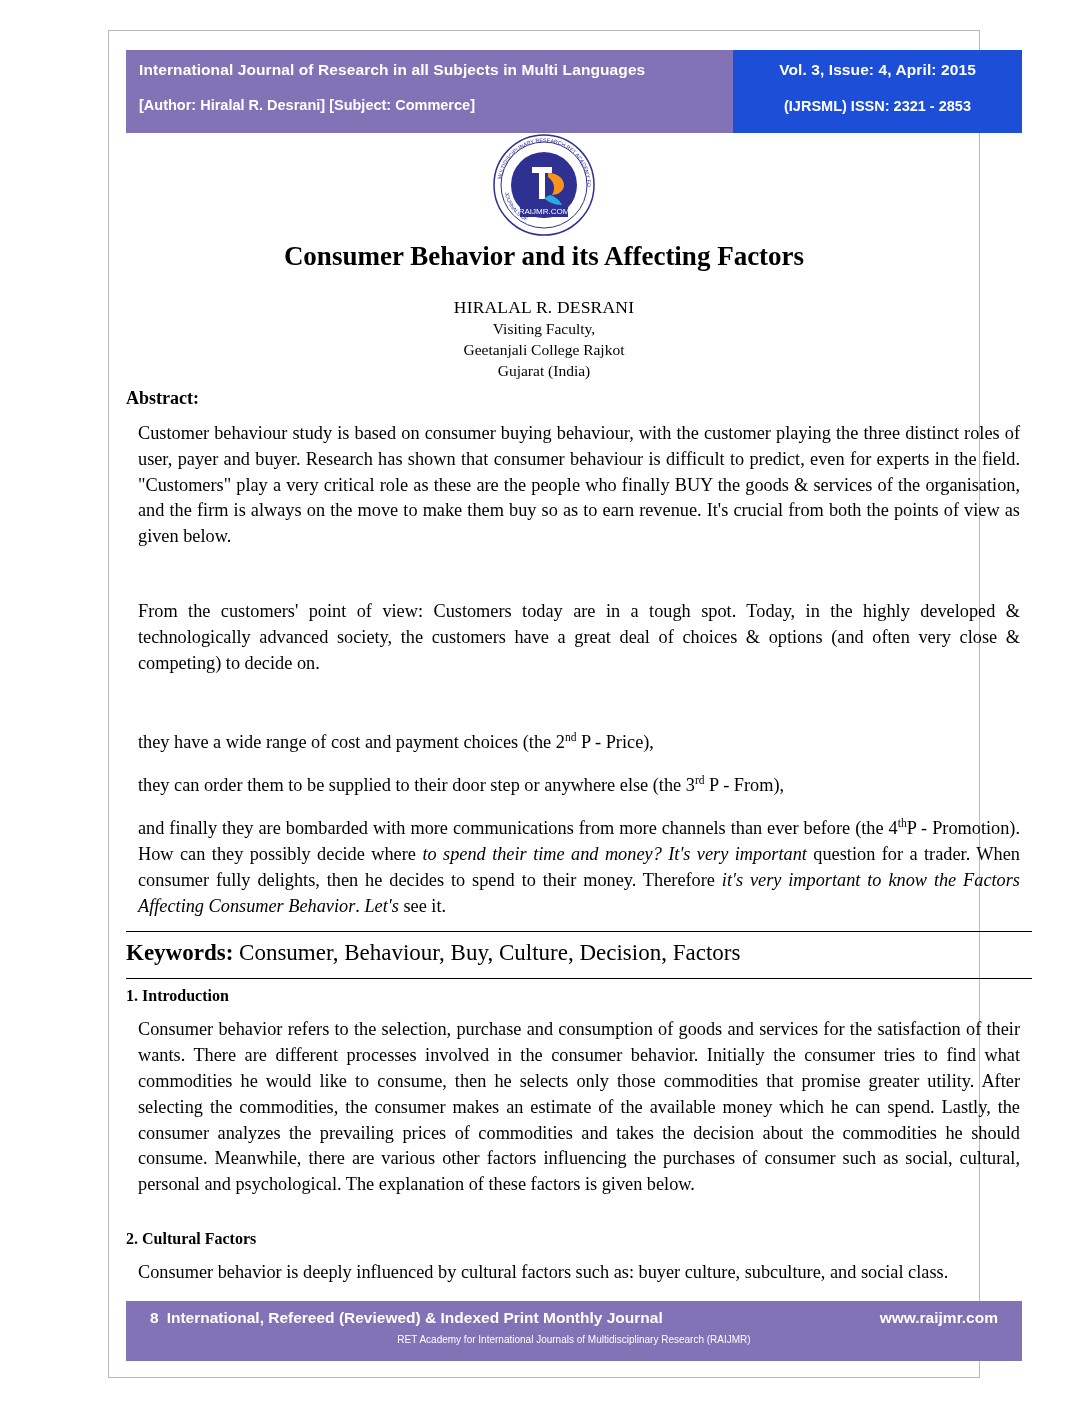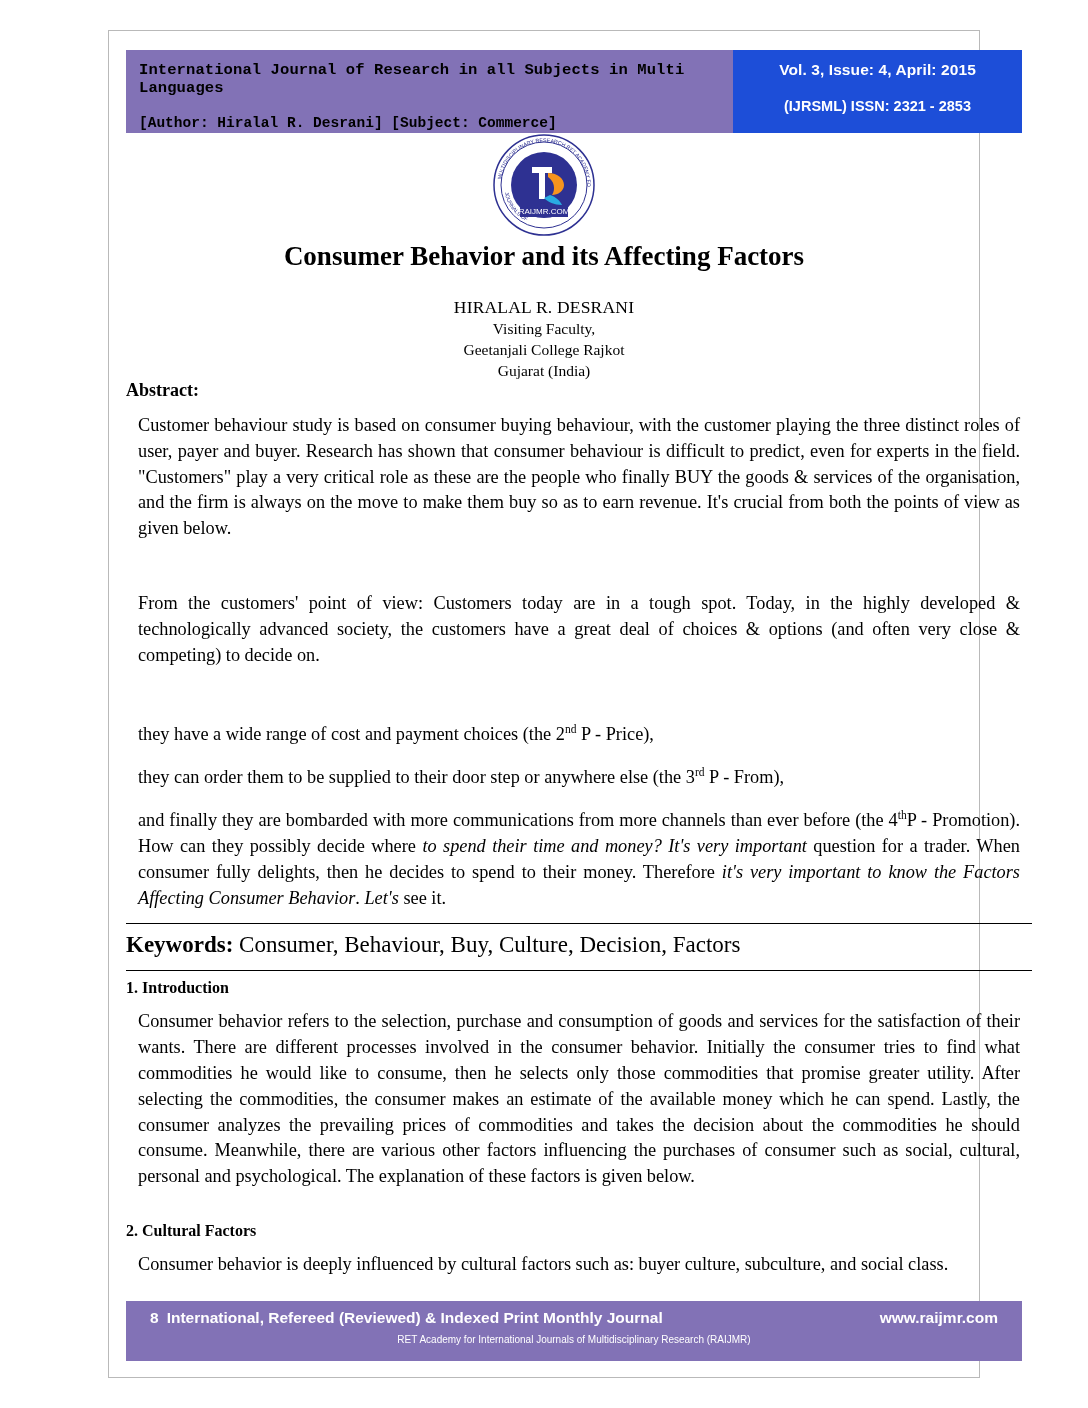--- a/index.html
+++ b/index.html
@@ -37,24 +37,24 @@
     position: absolute;
     left: 126px;
     top: 50px;
     width: 896px;
     height: 83px;
     display: flex;
   }
   .header-left {
     width: 607px;
     background: #8272b6;
-    color: #000000;
+    color: #ffffff;
     padding: 11px 0 0 13px;
     box-sizing: border-box;
-    font-family: Liberation Mono, monospace;
+    font-family: Liberation Sans, sans-serif;
   }
   .header-right {
     width: 289px;
     background: #1d4ed8;
     color: #ffffff;
     padding: 11px 0 0 0;
     box-sizing: border-box;
     font-family: "Liberation Sans", sans-serif;
     text-align: center;
   }
@@ -105,21 +105,21 @@
     text-align: center;
     line-height: 21px;
   }
   .author-name { font-size: 17.5px; letter-spacing: 0.2px; }
   .author-line { font-size: 15.5px; text-align: center; }
 
   
   .content {
     position: absolute;
     left: 126px;
-    top: 380px;
+    top: 388px;
     width: 906px;
   }
   .h-bold {
     font-weight: bold;
     font-size: 18px;
     margin: 0 0 2px 0;
   }
   p.body {
     margin: 12px;
     font-size: 18.3px;

